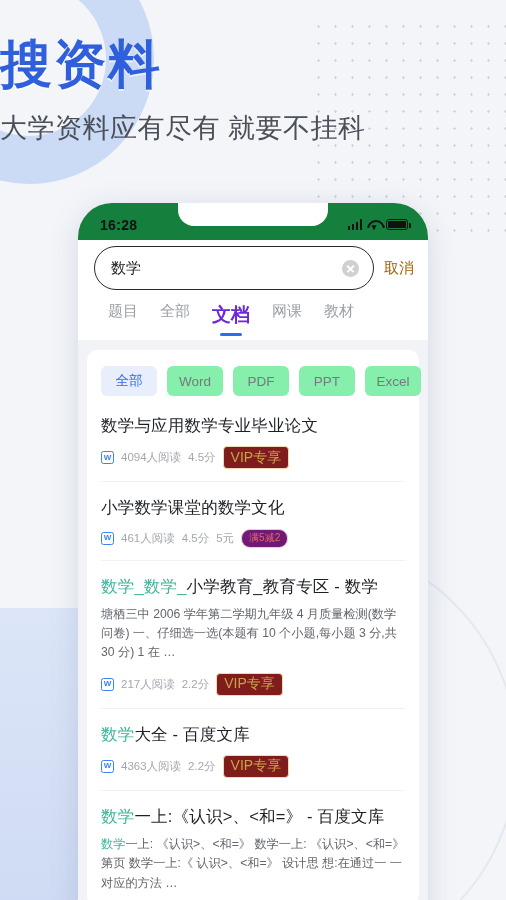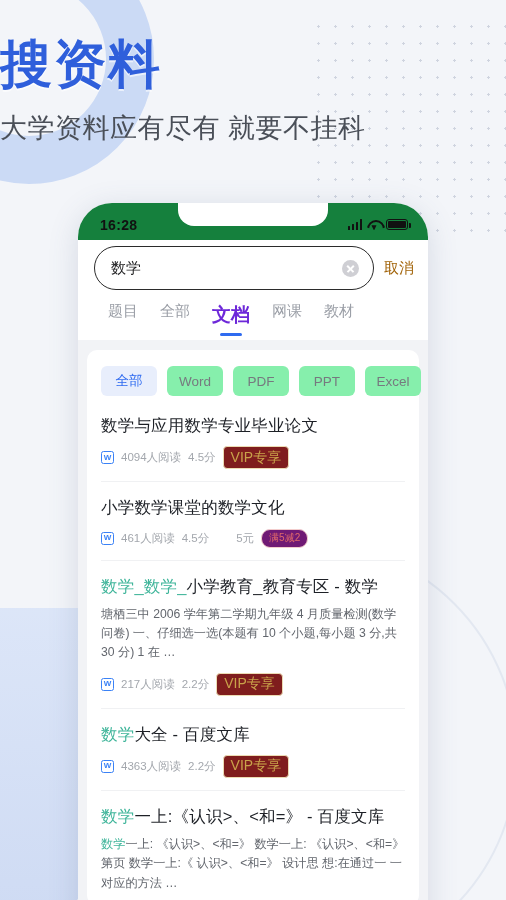--- a/index.html
+++ b/index.html
@@ -290,21 +290,21 @@
     font-size: 14px;
   }
   .badge-sale {
     border: 1px solid #f3cdcd;
     background: #701a75;
     color: #e06a6a;
     border-radius: 9px;
     padding: 1.5px 7px;
     font-size: 10px;
   }
-  .price { color: #a3a7ad; margin-left: 20px; }
+  .price { color: #a3a7ad; }
 </style>
 </head>
 <body>
 
 <div class="bg-ring"></div>
 <div class="bg-dots"></div>
 <div class="bg-arc"></div>
 <div class="bg-blob"></div>
 
 <div class="headline-wrap">

